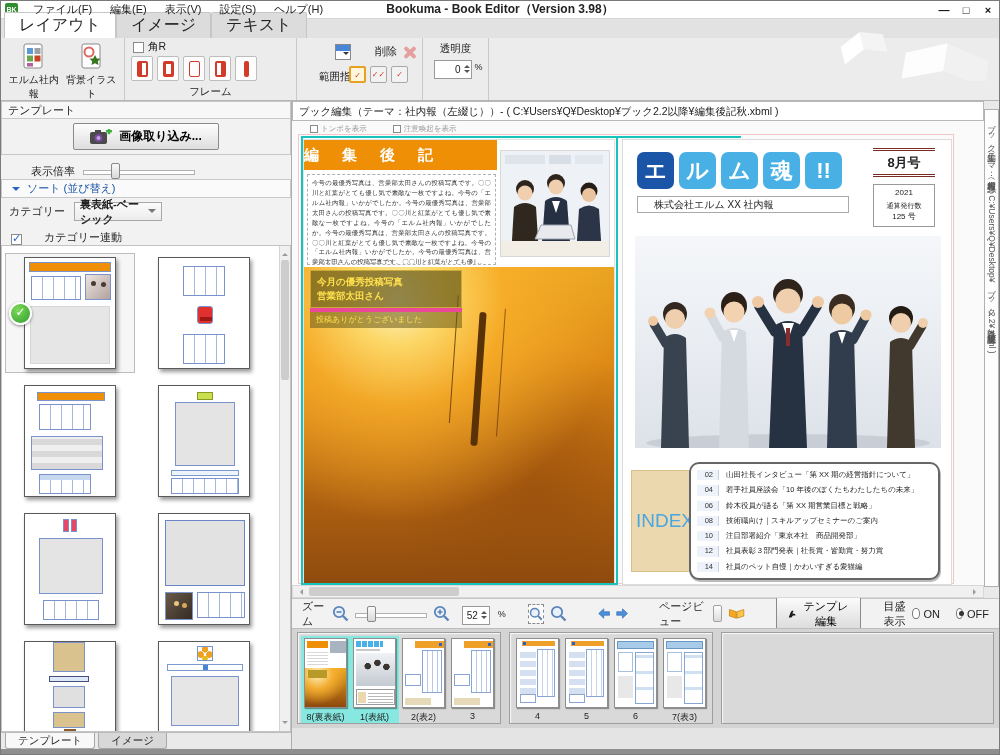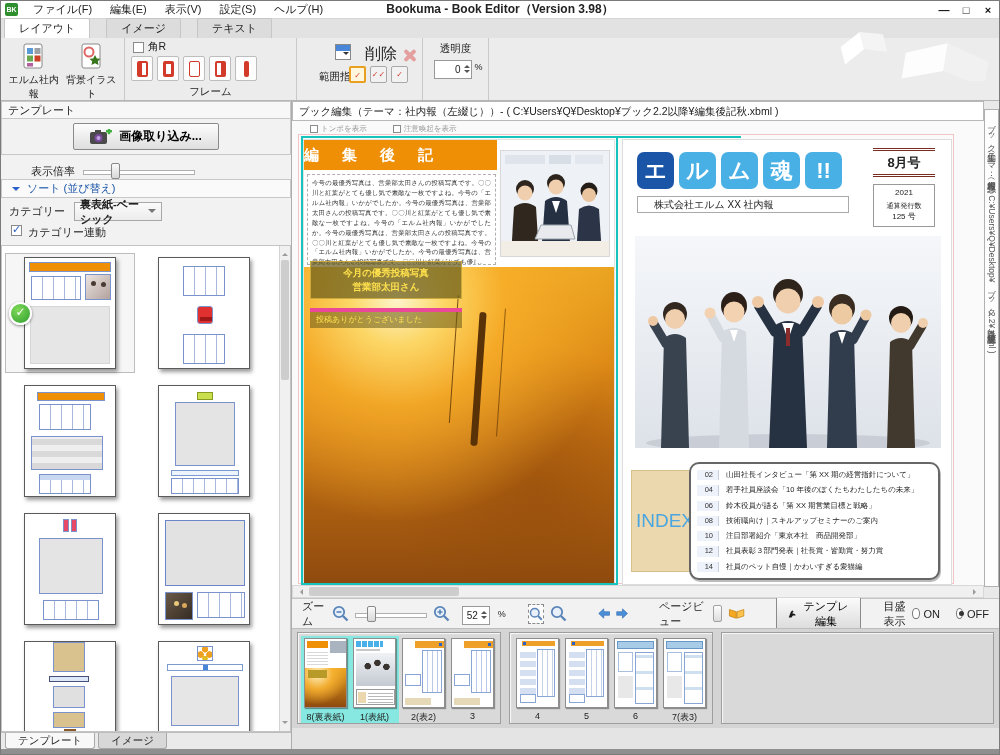--- a/index.html
+++ b/index.html
@@ -12,21 +12,21 @@
 .app-icon { width:13px; height:13px; background:#2f8f2f; color:#fff; font-size:7px; font-weight:bold; border-radius:2px; margin:0 6px 0 4px; display:flex; align-items:center; justify-content:center; }
 .menubar { display:flex; z-index:2; }
 .menu-item { padding:1px 9px; font-size:11px; cursor:default; }
 .win-title { position:absolute; left:0; right:0; text-align:center; font-weight:bold; font-size:12px; }
 .win-ctrl { margin-left:auto; display:flex; z-index:2; }
 .win-ctrl span { width:22px; text-align:center; font-size:11px; font-weight:bold; color:#111; }
 
 
 .ribbon { height:82px; background:#ececec; border-bottom:1px solid #b5b5b5; position:relative; }
 .ribbon-tabs { height:19px; background:#e2e2e2; display:flex; padding-left:3px; align-items:flex-end; }
-.ribbon-tab { padding:2px 14px 2px; font-size:11px; border:1px solid #c6c6c6; border-bottom:none; background:#dcdcdc; margin-right:16px; border-radius:2px 2px 0 0; }
+.ribbon-tab { padding:2px 14px 2px; font-size:16px; border:1px solid #c6c6c6; border-bottom:none; background:#dcdcdc; margin-right:0; border-radius:2px 2px 0 0; }
 .ribbon-tab.active { background:#fff; }
 .ribbon-body { height:62px; display:flex; background:#ececec; }
 .rgroup { border-right:1px solid #c9c9c9; position:relative; height:62px; }
 .g-bg { width:124px; display:flex; justify-content:space-around; padding:4px 4px 0; }
 .big-btn { width:56px; text-align:center; font-size:10px; }
 .big-btn svg { display:block; margin:1px auto 2px; }
 .g-frame { width:172px; }
 .chk-row { position:absolute; left:8px; top:2px; display:flex; align-items:center; gap:4px; font-size:10.5px; }
 .cbox { width:11px; height:11px; border:1px solid #8a8a8a; background:#fff; position:relative; display:inline-block; }
 .cbox.checked::after { content:"✓"; position:absolute; left:0px; top:-3px; color:#2a62c8; font-weight:bold; font-size:11px; }
@@ -39,21 +39,21 @@
 .f4 { border-right-width:5px; }
 .f5 { border:none; width:5px; background:#d23a2a; }
 .frame-cap { position:absolute; bottom:1px; left:0; width:100%; text-align:center; font-size:10.5px; }
 .g-range { width:126px; }
 .swatch { position:absolute; left:38px; top:6px; width:16px; height:16px; border:1px solid #888; background:linear-gradient(180deg,#4a86d8 0 46%,#fff 46%); }
 .swatch::after { content:""; position:absolute; right:1px; bottom:1px; border:3px solid transparent; border-top-color:#333; }
 .range-label { position:absolute; left:2px; top:32px; font-size:10.5px;margin-left:20px; }
 .toggles { position:absolute; left:52px; top:28px; display:flex; gap:4px; }
 .tgl { width:17px; height:17px; border:1px solid #a8a8a8; background:#f2f2f2; color:#d23a2a; font-size:8px; line-height:15px; text-align:center; border-radius:2px; }
 .tgl.on { border:2px solid #e8a020; background:#fff6dd; }
-.del-wrap { position:absolute; right:6px; top:6px; display:flex; align-items:center; gap:5px; font-size:16px; }
+.del-wrap { position:absolute; right:6px; top:6px; display:flex; align-items:center; gap:5px; font-size:11px; }
 .xmark { position:relative; width:14px; height:14px; }
 .xmark::before,.xmark::after { content:""; position:absolute; left:6px; top:0; width:4px; height:15px; background:#e49f9f; border-radius:2px; }
 .xmark::before { transform:rotate(45deg); } .xmark::after { transform:rotate(-45deg); }
 .g-opacity { width:66px; text-align:center; padding-top:4px; font-size:10.5px; }
 .spin { margin:4px auto 0 6px; width:38px; height:19px; border:1px solid #999; background:#fff; display:inline-flex; vertical-align:middle; }
 .spin-val { flex:1; text-align:right; padding:3px 2px 0 0; font-size:10px; }
 .spin-ar { width:9px; display:flex; flex-direction:column; justify-content:center; gap:2px; align-items:center; }
 .spin-ar i { border:3px solid transparent; display:block; }
 .spin-ar i.up { border-bottom-color:#555; margin-top:-2px; }
 .spin-ar i.dn { border-top-color:#555; }
@@ -68,21 +68,21 @@
 .sb-zoomrow { height:24px; display:flex; align-items:flex-end; gap:8px; padding-left:30px; }
 .slider { position:relative; height:16px; }
 .slider::before { content:""; position:absolute; left:0; right:0; top:7px; height:3px; background:#fff; border:1px solid #b0b0b0; }
 .slider .thumb { position:absolute; top:0; width:9px; height:16px; background:linear-gradient(#fafafa,#d8d8d8); border:1px solid #888; border-radius:2px; }
 .sb-slider { width:112px; } .sb-slider .thumb { left:28px; }
 .sb-sort { height:19px; border:1px solid #c8c8c8; background:#fafafa; color:#1a55a8; display:flex; align-items:center; gap:7px; padding-left:10px; }
 .chev { border:4px solid transparent; border-top-color:#2a62c8; margin-top:4px; }
 .sb-catrow { height:27px; display:flex; align-items:center; gap:9px; padding-left:8px; }
 .cat-select { width:88px; height:19px; border:1px solid #a8a8a8; background:linear-gradient(#fbfbfb,#ececec); font-weight:bold; font-size:11px; display:flex; align-items:center; justify-content:space-between; padding:0 5px; }
 .cat-select .chev { border-top-color:#777; margin-top:3px; }
-.sb-checkrow { height:20px; display:flex; align-items:flex-start; gap:6px; padding-left:10px; }
+.sb-checkrow { height:20px; display:flex; align-items:flex-end; gap:22px; padding-left:10px; }
 .sb-list { flex:1; background:#fff; border:1px solid #c4c4c4; position:relative; overflow:hidden; }
 .tpl-grid { display:grid; grid-template-columns:1fr 1fr; padding:8px 16px 0 4px; row-gap:10px; }
 .tpl-cell { width:128px; height:118px; display:flex; align-items:center; justify-content:center; position:relative; }
 .tpl-cell.sel { outline:1px solid #bdbdbd; background:#f6f6f6; }
 .tpl-cell.sel::after { content:"✓"; position:absolute; left:3px; top:48px; width:19px; height:19px; background:radial-gradient(circle at 35% 30%,#7ed957,#2f9e2f); border:2px solid #fff; border-radius:50%; color:#fff; font-size:12px; font-weight:bold; line-height:16px; text-align:center; box-shadow:0 1px 3px rgba(0,0,0,.45); }
 .tpl-page { width:92px; height:112px; background:#fff; border:1px solid #5a5a5a; box-shadow:2px 3px 4px rgba(0,0,0,.4); position:relative; overflow:hidden; }
 .tpl-page i, .pg i { display:none; position:absolute; }
 .lines-v { border:1px solid #7a93cc; background-color:#fff; background-image:repeating-linear-gradient(90deg,transparent 0 10px,#a8b8dd 10px 11px); }
 
 .k1 .a { display:block; left:4px; top:4px; width:82px; height:10px; background:#ef8f06; }
@@ -142,21 +142,21 @@
 .teal-ext { position:absolute; left:9px; top:15px; width:440px; height:2px; background:#17c3bd; z-index:4; }
 .left-page { position:absolute; left:12px; top:19px; width:310px; height:445px; background:#fff; box-shadow:0 0 0 1px #e2e2e2; overflow:hidden; }
 .lp-head { position:absolute; left:0; top:0; width:193px; height:30px; background:#ef8f06; color:#fff; font-weight:bold; font-size:15px; line-height:30px; padding-left:0; letter-spacing:4px; white-space:nowrap; overflow:hidden; }
 .lp-body { position:absolute; left:3px; top:34px; width:189px; height:91px; border:1px dashed #b0b0b0; padding:3px 4px; font-size:6.4px; line-height:1.55; color:#333; text-align:justify; overflow:hidden; }
 .lp-photo { position:absolute; left:196px; top:10px; width:110px; height:107px; border:1px solid #d8d8d8; }
 .lp-autumn { position:absolute; left:0; top:127px; width:310px; height:318px;
   background:radial-gradient(circle at 30% 10%, rgba(255,250,215,.95) 0%, rgba(255,222,110,.9) 13%, rgba(250,176,42,.8) 30%, rgba(0,0,0,0) 62%),
   radial-gradient(circle at 75% 70%, rgba(140,70,10,.5) 0%, rgba(0,0,0,0) 45%),
   linear-gradient(180deg,#eaa421 0%,#dd8a16 30%,#c26f12 55%,#8e4a0e 100%); }
 .lp-autumn::after { content:""; position:absolute; left:55%; top:14%; width:7px; height:42%; background:#5a3208; border-radius:3px; transform:rotate(4deg); box-shadow:-26px -18px 0 -3px rgba(90,50,8,.8), 22px -8px 0 -3px rgba(90,50,8,.65); }
-.lp-award { position:absolute; left:6px; top:121px; width:152px; background:rgba(104,90,24,.72); border:1px solid #caa93a; padding:4px 6px; color:#ffe14d; font-weight:bold; font-size:9.5px; line-height:1.45; z-index:2;text-align:center; }
+.lp-award { position:absolute; left:6px; top:130px; width:152px; background:rgba(104,90,24,.72); border:1px solid #caa93a; padding:4px 6px; color:#ffe14d; font-weight:bold; font-size:9.5px; line-height:1.45; z-index:2; }
 .lp-award-note { position:absolute; left:6px; top:168px; width:152px; background:rgba(104,90,24,.55); border-top:4px solid #ec4899; color:#ffe14d; font-size:8px; padding:2px 6px 3px; z-index:2; }
 .right-page { position:absolute; left:330px; top:18px; width:330px; height:446px; background:#fff; border:1px solid #dcdcdc; overflow:hidden; }
 .rp-tiles { position:absolute; left:14px; top:12px; display:flex; gap:5px; }
 .tile { width:37px; height:37px; border-radius:7px; background:#49b0e6; color:#fff; font-weight:bold; font-size:22px; display:flex; align-items:center; justify-content:center; }
 .tile.dark { background:#1b55a8; }
 .rp-subtitle { position:absolute; left:14px; top:56px; width:212px; height:17px; border:1px solid #aaa; font-size:10px; line-height:15px; padding-left:16px; }
 .rp-issue { position:absolute; left:250px; top:8px; width:62px; text-align:center; }
 .issue-month { border-top:3px double #7a2c20; border-bottom:3px double #7a2c20; padding:3px 0 2px; font-weight:bold; font-size:13px; }
 .issue-info { margin-top:7px; border:1px solid #999; font-size:7px; line-height:1.6; padding:2px 0; }
 .issue-info .yr { font-size:8px; }

